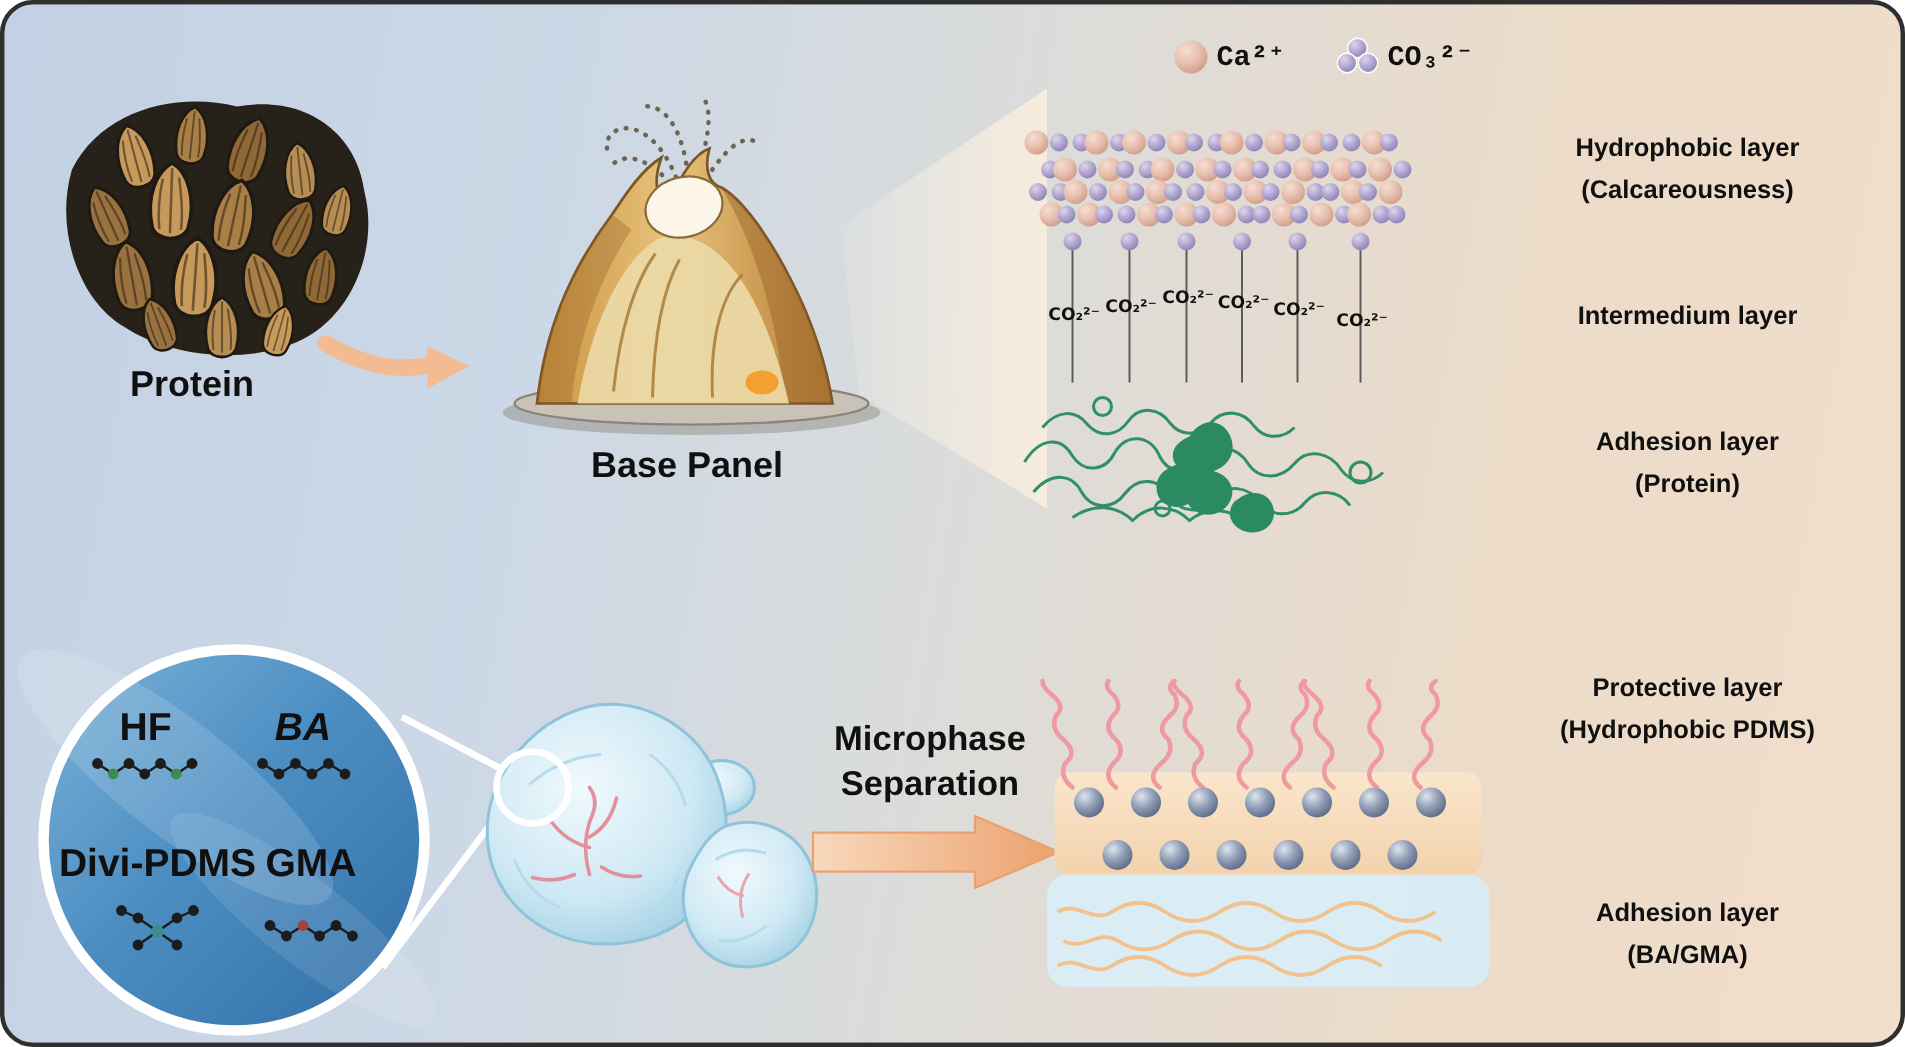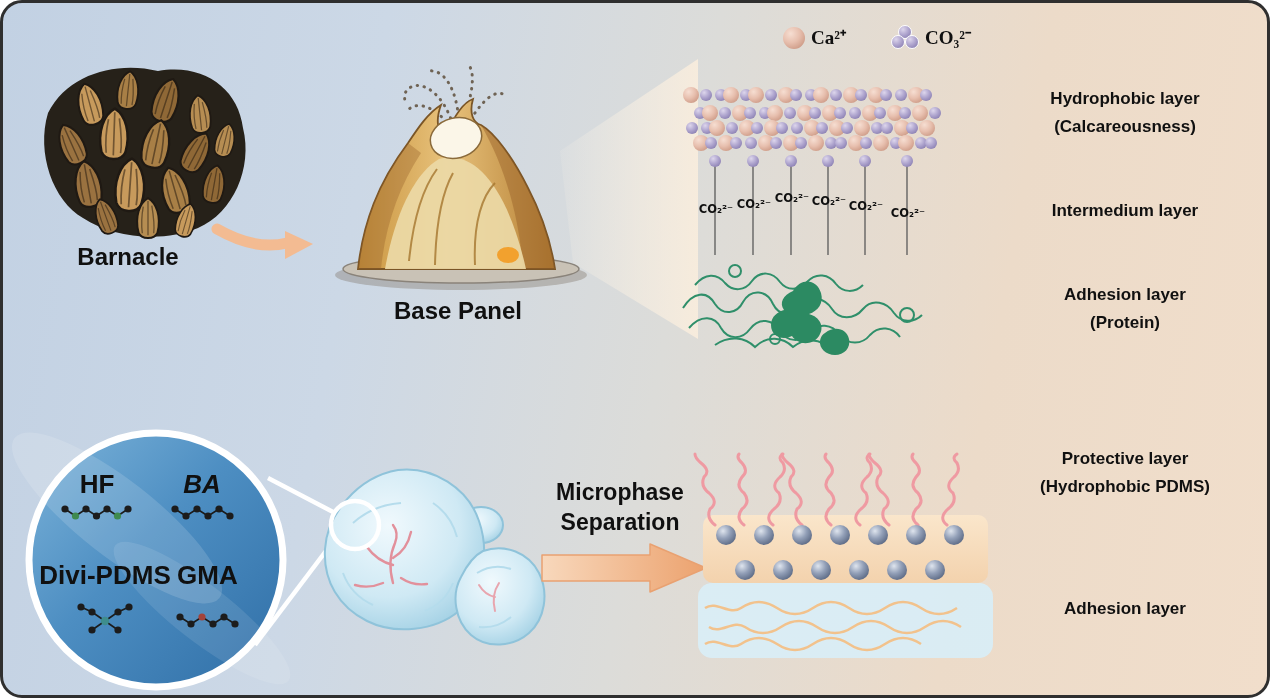--- a/index.html
+++ b/index.html
@@ -10,21 +10,21 @@
     border:3px solid #2f2f2f;
     border-radius:22px;
     overflow:hidden;
     background:linear-gradient(100deg,#c2d1e3 0%,#ccd8e6 28%,#dcdcd9 52%,#ecdbc9 76%,#f1decb 100%);
     font-family:"Liberation Sans", sans-serif;
   }
   .abs{position:absolute;}
   .lbl{position:absolute;font-weight:700;color:#101010;text-align:center;line-height:1.2;}
   .lbl-xl{font-size:24px;}
   .lbl-right{font-size:17px;width:272px;left:986px;}
-  .lbl-legend{font-size:19px;font-family:Liberation Serif, serif;}
+  .lbl-legend{font-size:19px;font-family:Liberation Mono, monospace;}
   .lbl-co2{font-size:11.5px;font-family:"DejaVu Sans", sans-serif;width:54px;}
   .lbl-mol{font-size:26px;}
   .lbl-process{font-size:23px;width:160px;}
   svg{position:absolute;overflow:visible;}
 </style>
 </head>
 <body>
 
 <div class="figure">
 
@@ -141,21 +141,21 @@
         <g transform="translate(78,164) rotate(-20) scale(0.85)">
           <path d="M0,-22 C9,-17 14,-2 10,14 C7,22 -7,22 -10,14 C-14,-2 -9,-17 0,-22 Z" fill="#9a7240" stroke="#1f1913" stroke-width="2"></path>
           <path d="M-5,-13 C-7,-2 -7,7 -6,15 M4,-14 C6,-2 7,7 6,15 M0,-19 C0,-6 0,6 0,17" stroke="rgba(42,30,16,0.55)" stroke-width="1.4" fill="none"></path>
         </g>
         <g transform="translate(158,168) rotate(16) scale(0.8)">
           <path d="M0,-22 C9,-17 14,-2 10,14 C7,22 -7,22 -10,14 C-14,-2 -9,-17 0,-22 Z" fill="#c79a5c" stroke="#1f1913" stroke-width="2"></path>
           <path d="M-5,-13 C-7,-2 -7,7 -6,15 M4,-14 C6,-2 7,7 6,15 M0,-19 C0,-6 0,6 0,17" stroke="rgba(42,30,16,0.55)" stroke-width="1.4" fill="none"></path>
         </g>
       </g>
   </svg>
-  <div class="lbl lbl-xl" style="left:30px;top:240px;width:190px;">Barnacle</div>
+  <div class="lbl lbl-xl" style="left:30px;top:240px;width:190px;">Protein</div>
 
   <svg class="abs" style="left:208px;top:212px;" width="110" height="52">
     <path d="M 6 14 C 34 30 56 33 76 28" stroke="#f3bb92" stroke-width="11" stroke-linecap="round" fill="none"></path>
     <path d="M 74 16 L 102 29 L 74 44 Z" fill="#f3bb92"></path>
   </svg>
 
   <svg class="abs" style="left:320px;top:60px;" width="290" height="240">
     <ellipse cx="138" cy="212" rx="126" ry="15" fill="rgba(120,110,95,0.35)"></ellipse>
     <ellipse cx="138" cy="206" rx="118" ry="14" fill="#c9c2b6" stroke="#8a837a" stroke-width="1.5"></ellipse>
 
@@ -425,14 +425,15 @@
       <circle cx="90" cy="127" r="10" fill="url(#gIon)"></circle>
       <circle cx="128" cy="127" r="10" fill="url(#gIon)"></circle>
       <circle cx="166" cy="127" r="10" fill="url(#gIon)"></circle>
       <circle cx="204" cy="127" r="10" fill="url(#gIon)"></circle>
       <circle cx="242" cy="127" r="10" fill="url(#gIon)"></circle>
     </svg>
 
   <div class="lbl lbl-right" style="top:474px;">(Hydrophobic PDMS)</div>
   <div class="lbl lbl-right" style="top:446px;">Protective layer</div>
   <div class="lbl lbl-right" style="top:596px;">Adhesion layer</div>
+  <div class="lbl lbl-right" style="top:624px;">(BA/GMA)</div>
 
 </div>
 
 </body></html>

